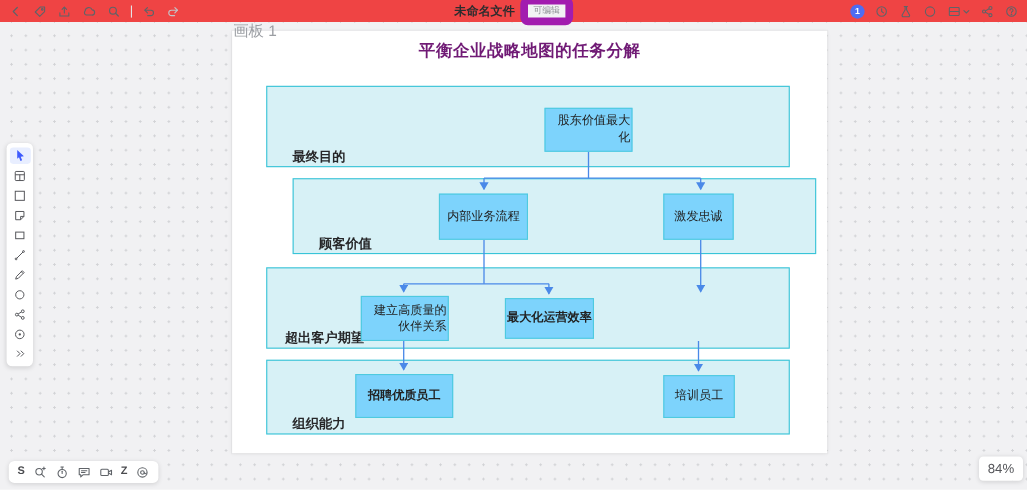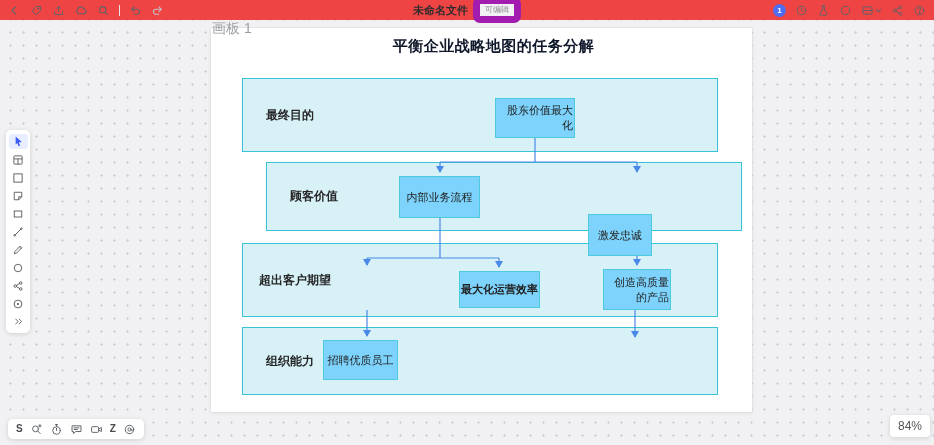--- a/index.html
+++ b/index.html
@@ -44,41 +44,41 @@
 
   
   .zoom-pill { position:absolute; right:4px; bottom:8px; background:#fff; border-radius:4px;
     box-shadow:0 1px 5px rgba(0,0,0,.14); padding:4px 8px; font-size:12px; color:#55565a;
     z-index:20; cursor:pointer; }
 
   
   .artboard-label { position:absolute; left:212px; top:20px; font-size:14px; color:#9b9ea3; z-index:5; cursor:pointer; }
   .artboard { position:absolute; left:211px; top:28px; width:541px; height:384px; background:#fff;
     box-shadow:0 0 0 1px rgba(0,0,0,.03), 0 1px 4px rgba(0,0,0,.07); z-index:4; }
-  .diagram-title { position:absolute; left:12px; top:9px; width:100%; text-align:center;
-    font-size:15px; font-weight:700; color:#0f172a; letter-spacing:.5px; cursor:pointer; }
+  .diagram-title { position:absolute; left:0; top:9px; width:100%; text-align:center;
+    font-size:15px; font-weight:700; color:#701a75; letter-spacing:.5px; cursor:pointer; }
 
   .band { position:absolute; left:31px; width:476px; background:#d7f1f6; border:1px solid #38c4d8;
-    display:flex; align-items:center; padding-left:23px; }
+    display:flex; align-items:flex-end; padding-left:23px; }
   .band-1 { top:50px;  height:74px; }
   .band-2 { top:134px; height:69px;margin-left:24px; }
   .band-3 { top:215px; height:74px; padding-left:16px; }
   .band-4 { top:299px; height:68px; }
   .band-label { font-size:12px; font-weight:700; color:#262628; }
 
   .node { position:absolute; background:#7dd3fc; border:1px solid #4ecadf; z-index:6;
     display:flex; align-items:center; justify-content:center; text-align:right;
     font-size:11px; color:#222; line-height:1.35; padding:2px 1px; cursor:pointer; }
   .n-shareholder { left:284px; top:70px;  width:80px; height:40px; }
   .n-exceed      { left:188px; top:148px; width:81px; height:42px; }
-  .n-loyalty     { left:377px; top:148px; width:64px; height:42px;margin-top:38px; }
+  .n-loyalty     { left:392px; top:148px; width:64px; height:42px; }
   .n-partnership { left:117px; top:241px; width:80px; height:41px; }
   .n-efficiency  { left:248px; top:243px; width:81px; height:37px;font-weight:bold; }
   .n-product     { left:392px; top:241px; width:68px; height:41px; }
-  .n-recruit     { left:112px; top:312px; width:75px; height:40px; }
+  .n-recruit     { left:112px; top:312px; width:89px; height:40px;font-weight:bold; }
   .n-train       { left:392px; top:313px; width:65px; height:39px; }
 
   .connectors { position:absolute; left:0; top:0; width:541px; height:384px; z-index:5; pointer-events:none; }
 </style>
 </head>
 <body>
 
 <div class="app">
 
   <div class="canvas-bg"></div>
@@ -118,23 +118,24 @@
     <div class="band band-3">
       <span class="band-label">超出客户期望</span>
     </div>
     <div class="band band-4">
       <span class="band-label">组织能力</span>
     </div>
 
     <div class="node n-shareholder">股东价值最大化</div>
     <div class="node n-exceed">内部业务流程</div>
     <div class="node n-loyalty">激发忠诚</div>
+    <div class="node n-partnership">建立高质量的伙伴关系</div>
     <div class="node n-efficiency">最大化运营效率</div>
-    <div class="node n-product">创造高质量的产品</div>
     <div class="node n-recruit">招聘优质员工</div>
+    <div class="node n-train">培训员工</div>
   </div>
 
   <div class="topbar">
     <div class="tb-group">
       <span class="icon">
         <svg width="13" height="13" viewBox="0 0 16 16" stroke="currentColor" stroke-width="1.4" fill="none" stroke-linecap="round" stroke-linejoin="round">
             <polyline points="9.5,3.5 5,8 9.5,12.5"></polyline>
           </svg>
       </span>
       <span class="icon">

